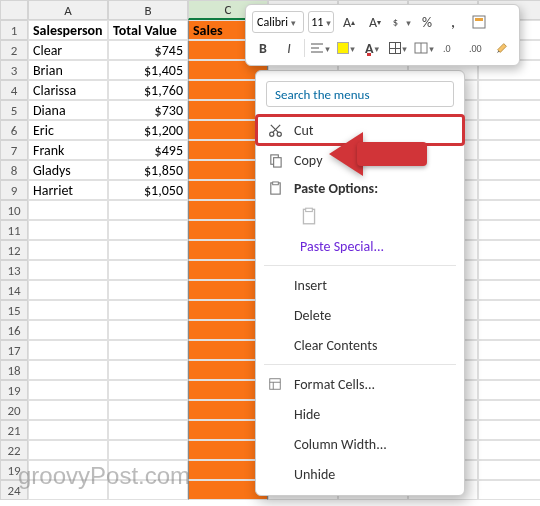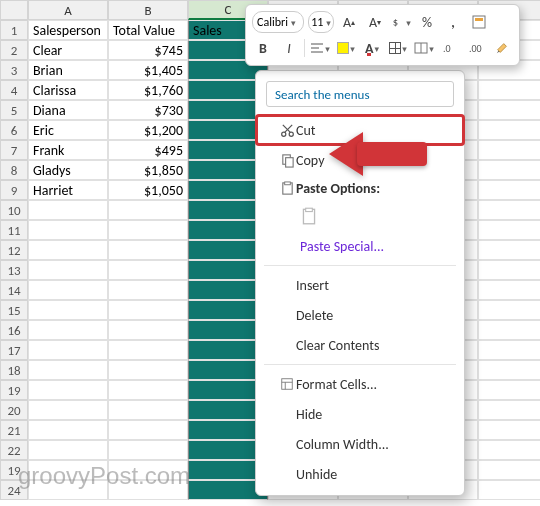--- a/index.html
+++ b/index.html
@@ -32,40 +32,40 @@
   .cell {
     border: 1px solid #e0e0e0;
     padding: 0 4px;
     display: flex;
     align-items: center;
     font-size: 14px;
     background: #fff;
     overflow: hidden;
     white-space: nowrap;
   }
-  .cell.bold { font-weight: normal; }
+  .cell.bold { font-weight: bold; }
   .cell.right { justify-content: flex-end; }
-  .cell.selcol { background: #0f766e; border-left:1px solid #888; border-right:1px solid #888;}
+  .cell.selcol { background: #f97316; border-left:1px solid #888; border-right:1px solid #888;}
   .rowhdr { justify-content: center; color:#555;}
   .corner { background:#f0f0f0; border:1px solid #d4d4d4;}
   
   
   .mini-toolbar {
     position: absolute;
     top: 4px; left: 245px;
     width: 275px;
     background: #fff;
     border: 1px solid #ccc;
     border-radius: 6px;
     box-shadow: 2px 4px 10px rgba(0,0,0,0.25);
     padding: 4px 6px;
     z-index: 20;
   }
   .tb-row { display:flex; align-items:center; gap:4px; height:26px;}
-  .tb-input { border:1px solid #ccc; border-radius:10px; height:22px; padding:0 4px; font-size:12px; display:flex; align-items:center; background:#fff;}
+  .tb-input { border:1px solid #ccc; border-radius:3px; height:22px; padding:0 4px; font-size:12px; display:flex; align-items:center; background:#fff;}
   .tb-input .caret { margin-left:3px; font-size:9px; color:#666;}
   .fontbox{ width:52px;}
   .sizebox{ width:26px; justify-content:center;}
   .tb-btn { width:22px; height:22px; display:flex; align-items:center; justify-content:center; border-radius:3px; color:#444; font-size:14px; cursor:default;}
   .tb-btn.bold{ font-weight:bold;}
   .tb-btn.italic{ font-style:italic;}
   .tb-sep{ width:1px; height:18px; background:#ddd;}
   .dd{ font-size:9px; color:#666; margin-left:1px;}
   .fontcolor-A{ position:relative; font-weight:bold;}
   .fontcolor-A::after{content:""; position:absolute; left:2px; right:2px; bottom:1px; height:3px; background:#d13438;}
@@ -96,21 +96,22 @@
     display: flex;
     align-items: center;
     padding: 0 8px;
     color: #0369a1;
     font-size: 13px;
   }
   .cm-item {
     display: flex;
     align-items: center;
     height: 30px;
-    padding: 0 12px 0 22px;
+    padding: 0 12px 0 10px;
+    gap: 10px;
   }
   .cm-icon { width: 18px; display:flex; justify-content:center; color:#555;}
   .cm-item.disabled{ color:#6d28d9;}
   .cm-sep{ height:1px; background:#e4e4e4; margin:4px 8px;}
   .cm-highlight{ outline:3px solid #d13438; outline-offset:-2px; border-radius:3px;}
   
   
   .arrow{
     position:absolute;
     top:132px; left:335px;

